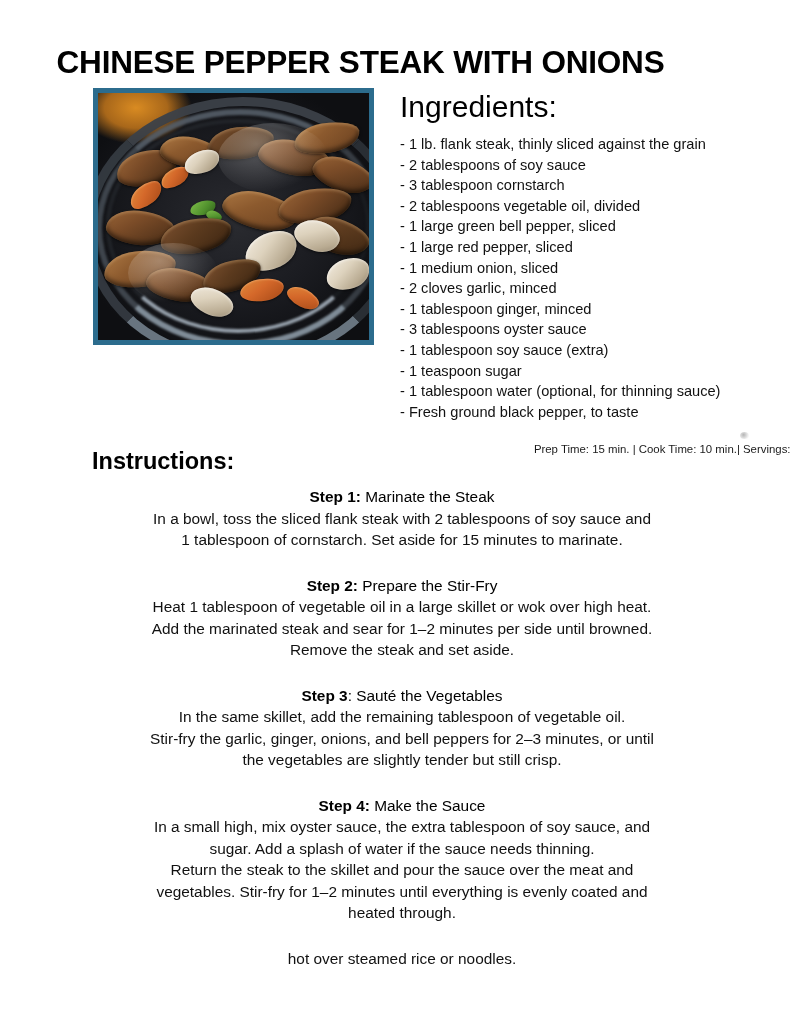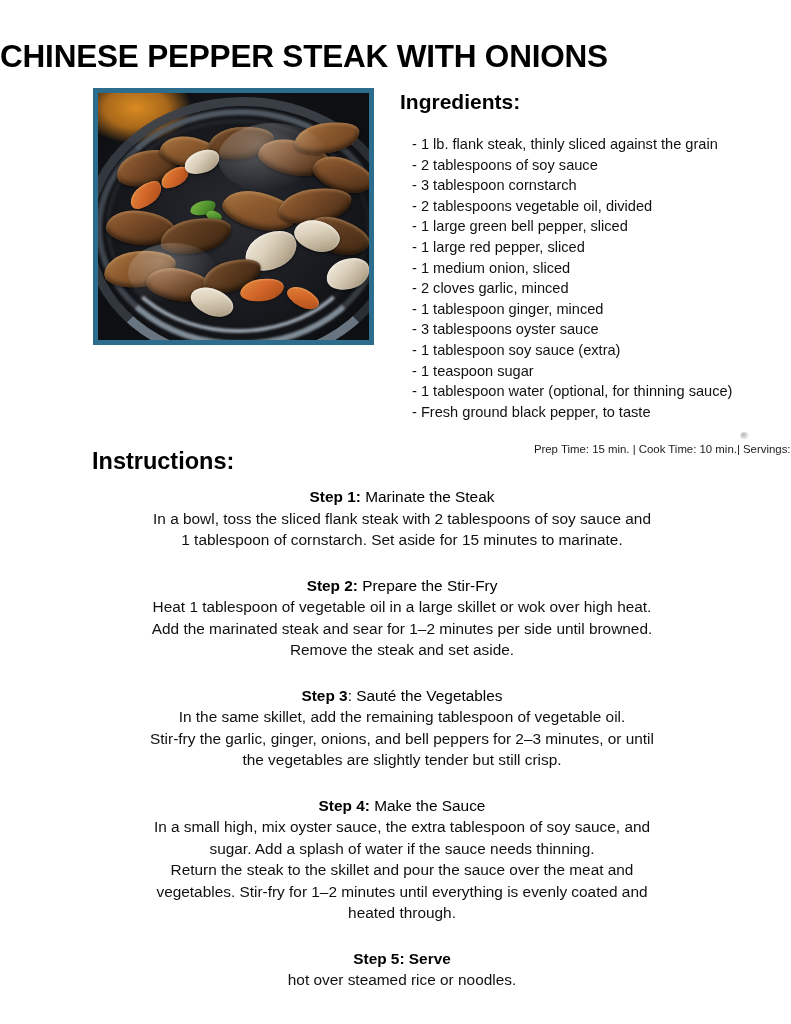--- a/index.html
+++ b/index.html
@@ -18,23 +18,24 @@
 
   .page {
     position: absolute;
     inset: 0;
     background: #ffffff;
   }
 
   
   .doc-title {
     position: absolute;
-    top: 38px;
+    top: 44px;
     left: 0;
     width: 721px;
+    text-align: center;
     font-size: 31.5px;
     font-weight: bold;
     letter-spacing: -0.2px;
     color: #000;
     white-space: nowrap;
   }
 
   
   .photo-frame {
     position: absolute;
@@ -120,26 +121,26 @@
     border-radius: 50%;
     background: radial-gradient(ellipse at 35% 30%, rgba(255,255,255,0.30), rgba(255,255,255,0) 70%);
     pointer-events: none;
   }
 
   
   .ing-heading {
     position: absolute;
     left: 400px;
     top: 90px;
-    font-size: 21px;
-    font-weight: bold;
+    font-size: 30px;
+    font-weight: normal;
   }
   .ing-list {
     position: absolute;
-    left: 412px;
+    left: 400px;
     top: 134px;
     width: 370px;
   }
   .ing-item {
     font-size: 14.6px;
     line-height: 20.6px;
     white-space: nowrap;
     color: #111;
   }
 
@@ -293,18 +294,17 @@
     <div class="step">
       <div class="step-head"><b>Step 4:</b><span> Make the Sauce</span></div>
       <div class="step-line">In a small high, mix oyster sauce, the extra tablespoon of soy sauce, and</div>
       <div class="step-line">sugar. Add a splash of water if the sauce needs thinning.</div>
       <div class="step-line">Return the steak to the skillet and pour the sauce over the meat and</div>
       <div class="step-line">vegetables. Stir-fry for 1–2 minutes until everything is evenly coated and</div>
       <div class="step-line">heated through.</div>
     </div>
 
     <div class="step">
-      <div class="step-head all-bold">Step 5: Serve</div>
       <div class="step-line">hot over steamed rice or noodles.</div>
     </div>
 
   </div>
 </div>
 
 </body></html>

